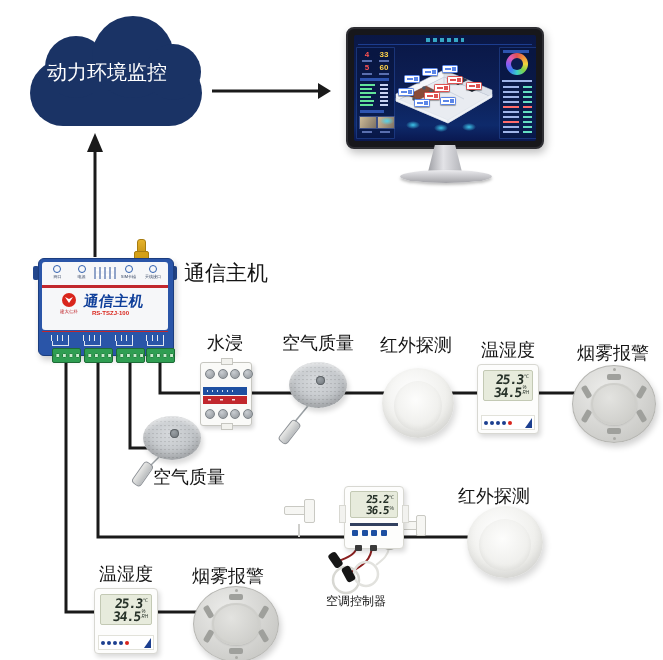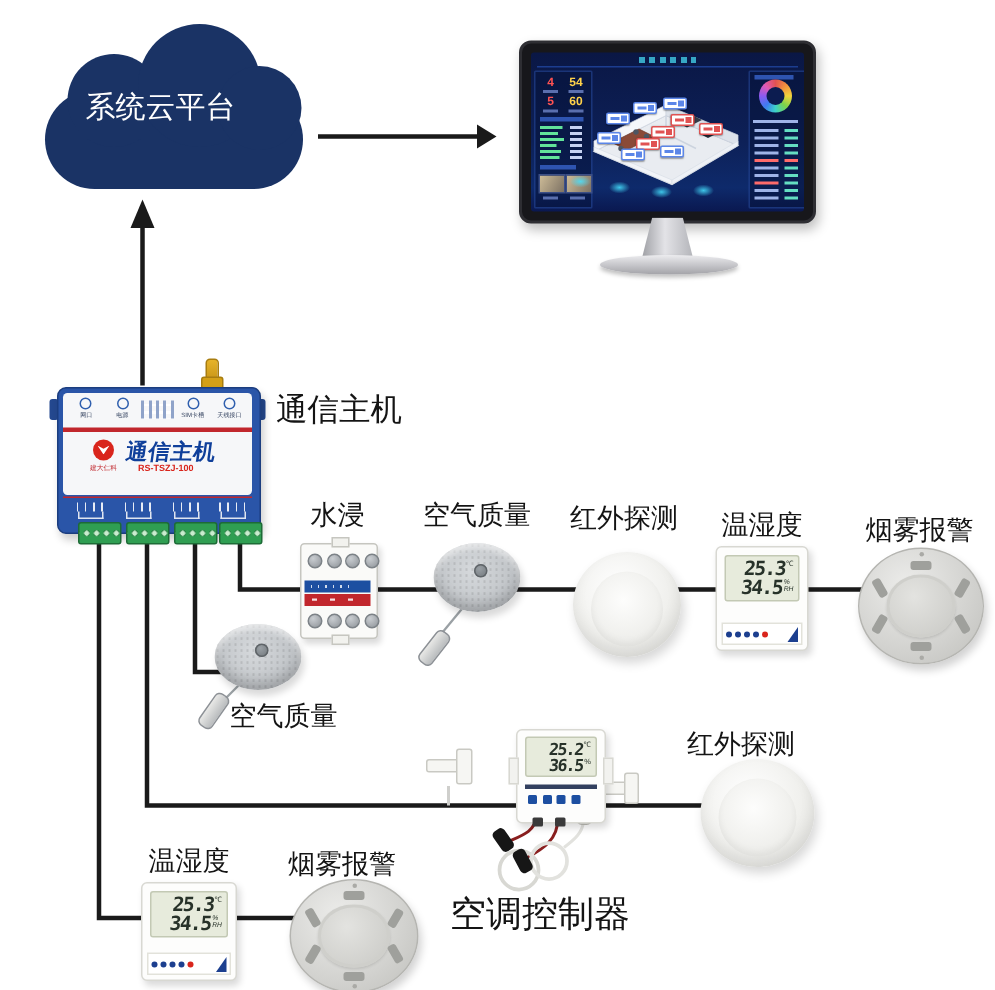--- a/index.html
+++ b/index.html
@@ -176,32 +176,32 @@
     <path d="M376,565 C384,559 388,555 389,548" stroke="#e2e2de" stroke-width="2" fill="none"></path>
     <path d="M299,524 V537" stroke="#cfcfcc" stroke-width="2"></path>
   </svg>
 
   <div>
     <div class="cloud-part" style="left:30px;top:60px;width:172px;height:66px;border-radius:33px;"></div>
     <div class="cloud-part" style="left:45px;top:36px;width:62px;height:62px;border-radius:50%;"></div>
     <div class="cloud-part" style="left:92px;top:16px;width:82px;height:82px;border-radius:50%;"></div>
     <div class="cloud-part" style="left:145px;top:44px;width:56px;height:56px;border-radius:50%;"></div>
     <div class="cloud-text">
-      <div>系统云平台</div>
+      <div>动力环境监控</div>
     </div>
   </div>
 
   <div class="monitor">
     <div class="screen">
       <div class="s-title"></div>
       <div class="s-topline"></div>
 
       <div class="s-panel" style="left:2px;">
         <span class="stat-v stat-red" style="left:2px;top:2px;">4</span>
-        <span class="stat-v stat-yel" style="left:19px;top:2px;">54</span>
+        <span class="stat-v stat-yel" style="left:19px;top:2px;">33</span>
         <span class="stat-bar" style="left:5px;top:12px;"></span>
         <span class="stat-bar" style="left:22px;top:12px;"></span>
         <span class="stat-v stat-red" style="left:2px;top:15px;">5</span>
         <span class="stat-v stat-yel" style="left:19px;top:15px;">60</span>
         <span class="stat-bar" style="left:5px;top:25px;"></span>
         <span class="stat-bar" style="left:22px;top:25px;"></span>
         <span class="s-head" style="left:3px;top:30px;width:29px;"></span>
         <span class="g-row" style="left:3px;top:36px;width:15px;"></span>
           <span class="w-row" style="left:23px;top:36px;width:8px;"></span>
         <span class="g-row" style="left:3px;top:40px;width:12px;"></span>
@@ -367,21 +367,21 @@
   <div class="tblock" style="left:146px;"></div>
 
   <div class="lbl lbl-big" style="left:184px;top:259px;">通信主机</div>
   <div class="lbl" style="left:197px;top:331px;width:56px;">水浸</div>
   <div class="lbl" style="left:280px;top:331px;width:76px;">空气质量</div>
   <div class="lbl" style="left:379px;top:333px;width:74px;">红外探测</div>
   <div class="lbl" style="left:479px;top:338px;width:58px;">温湿度</div>
   <div class="lbl" style="left:576px;top:341px;width:74px;">烟雾报警</div>
   <div class="lbl" style="left:148px;top:465px;width:82px;">空气质量</div>
   <div class="lbl" style="left:456px;top:484px;width:76px;">红外探测</div>
-  <div class="lbl" style="left:300px;top:593px;width:112px;font-size:24px;">空调控制器</div>
+  <div class="lbl" style="left:300px;top:593px;width:112px;font-size:12px;">空调控制器</div>
   <div class="lbl" style="left:97px;top:562px;width:58px;">温湿度</div>
   <div class="lbl" style="left:190px;top:564px;width:76px;">烟雾报警</div>
 
   <div class="dev water">
     <span class="wtab" style="top:-5px;"></span>
     <span class="wtab" style="bottom:-5px;"></span>
     <span class="wrow" style="top:6px;">
         <b></b>
         <b></b>
         <b></b>

